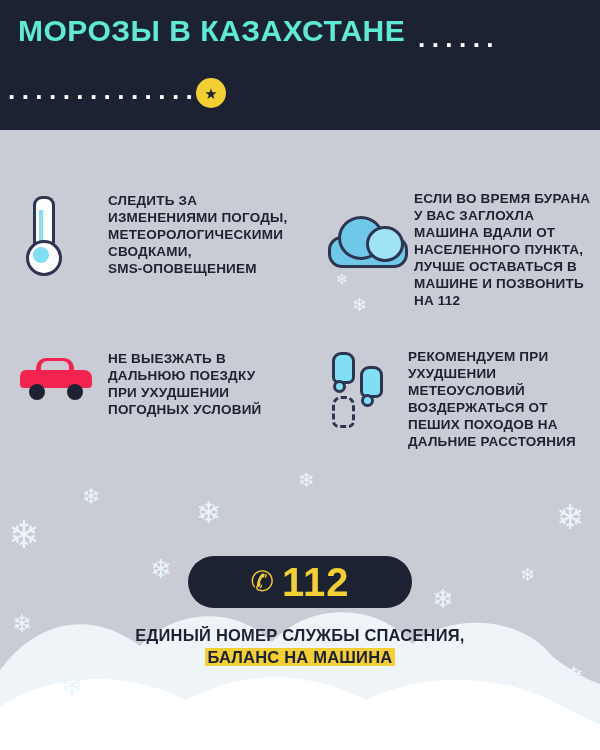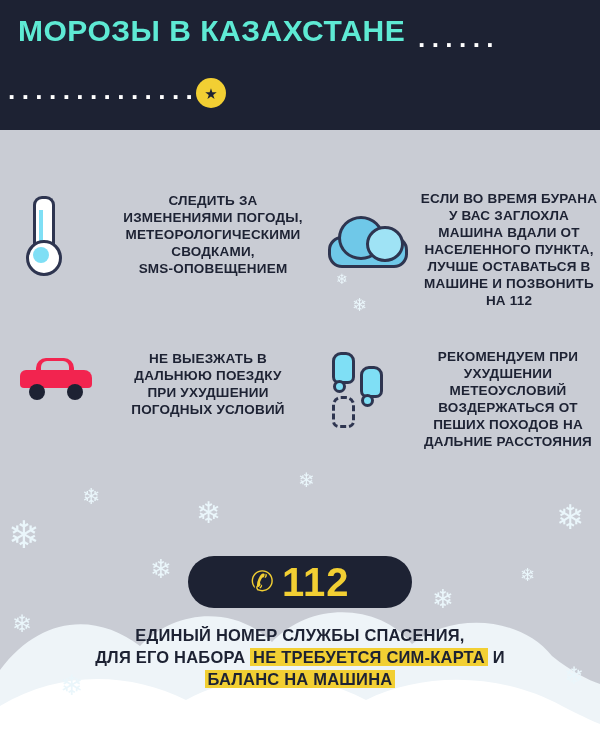--- a/index.html
+++ b/index.html
@@ -55,21 +55,21 @@
   }
   
   .snow{
     position:absolute;color:#eaf6fb;user-select:none;pointer-events:none;
     line-height:1;
   }
   .hill{
     position:absolute;bottom:0;left:0;width:600px;height:230px;
   }
   
-  .tips{position:absolute;top:150px;left:0;width:600px;height:340px;text-align:center;}
+  .tips{position:absolute;top:150px;left:0;width:600px;height:340px;}
   .tip{position:absolute;}
   .tip .txt{
     color:#1d2233;
     font-size:13.5px;
     font-weight:bold;
     line-height:17px;
     letter-spacing:.2px;
     white-space:pre-line;
   }
   .icon-box{position:absolute;}
@@ -257,20 +257,17 @@
   </div>
 
   <div class="badge">
     <span class="phone">✆</span>
     <span class="num">112</span>
   </div>
 
   <div class="bottom">
     <div class="bline">ЕДИНЫЙ НОМЕР СЛУЖБЫ СПАСЕНИЯ,</div>
     <div class="bline">
-      <span>ДЛЯ ЕГО НАБОРА </span><span class="hl">НЕ ТРЕБУЕТСЯ СИМ-КАРТА</span><span> И</span>
-    </div>
-    <div class="bline">
       <span class="hl">БАЛАНС НА МАШИНА</span>
     </div>
   </div>
 
 </div>
 
 </body></html>

